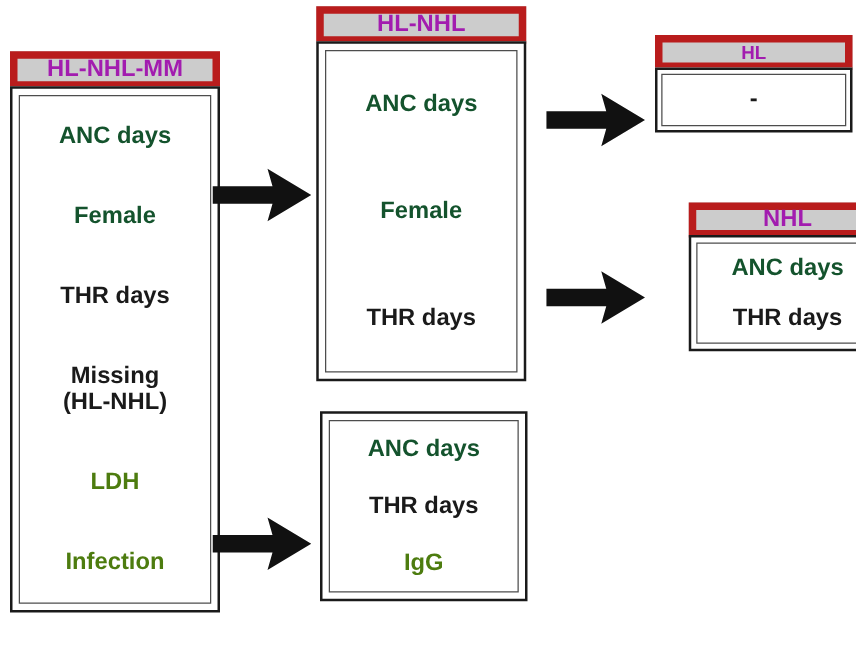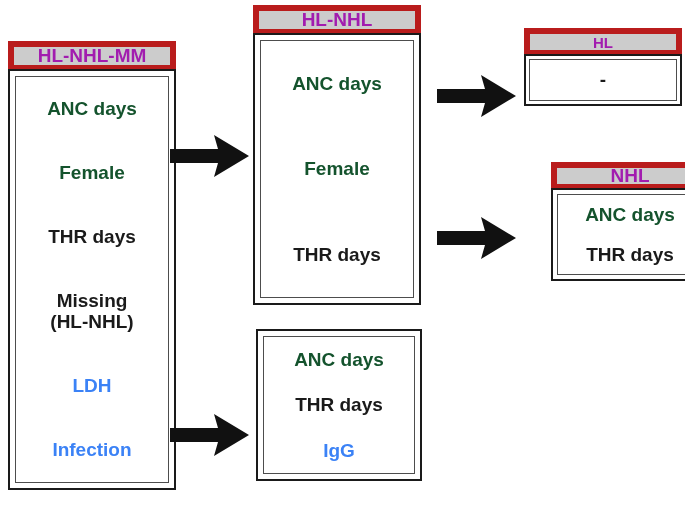--- a/index.html
+++ b/index.html
@@ -54,21 +54,21 @@
     justify-content: space-around;
   }
   .item {
     text-align: center;
     font-weight: bold;
     line-height: 1.12;
     white-space: pre-line;
   }
   .c-red   { color: #14532d; }
   .c-black { color: #1a1a1a; }
-  .c-green { color: #3b82f6; }
+  .c-green { color: #4d7c0f; }
 
   
   
   #node-root { left: 8px;  top: 41px;  width: 168px; }
   #node-root .node-header { height: 30px; font-size: 19px; }
   #node-root .node-body   { height: 421px; margin-top: -2px; padding: 5px; }
   #node-root .item        { font-size: 19px; }
 
   
   #node-hlnhl { left: 253px; top: 5px; width: 168px; }

